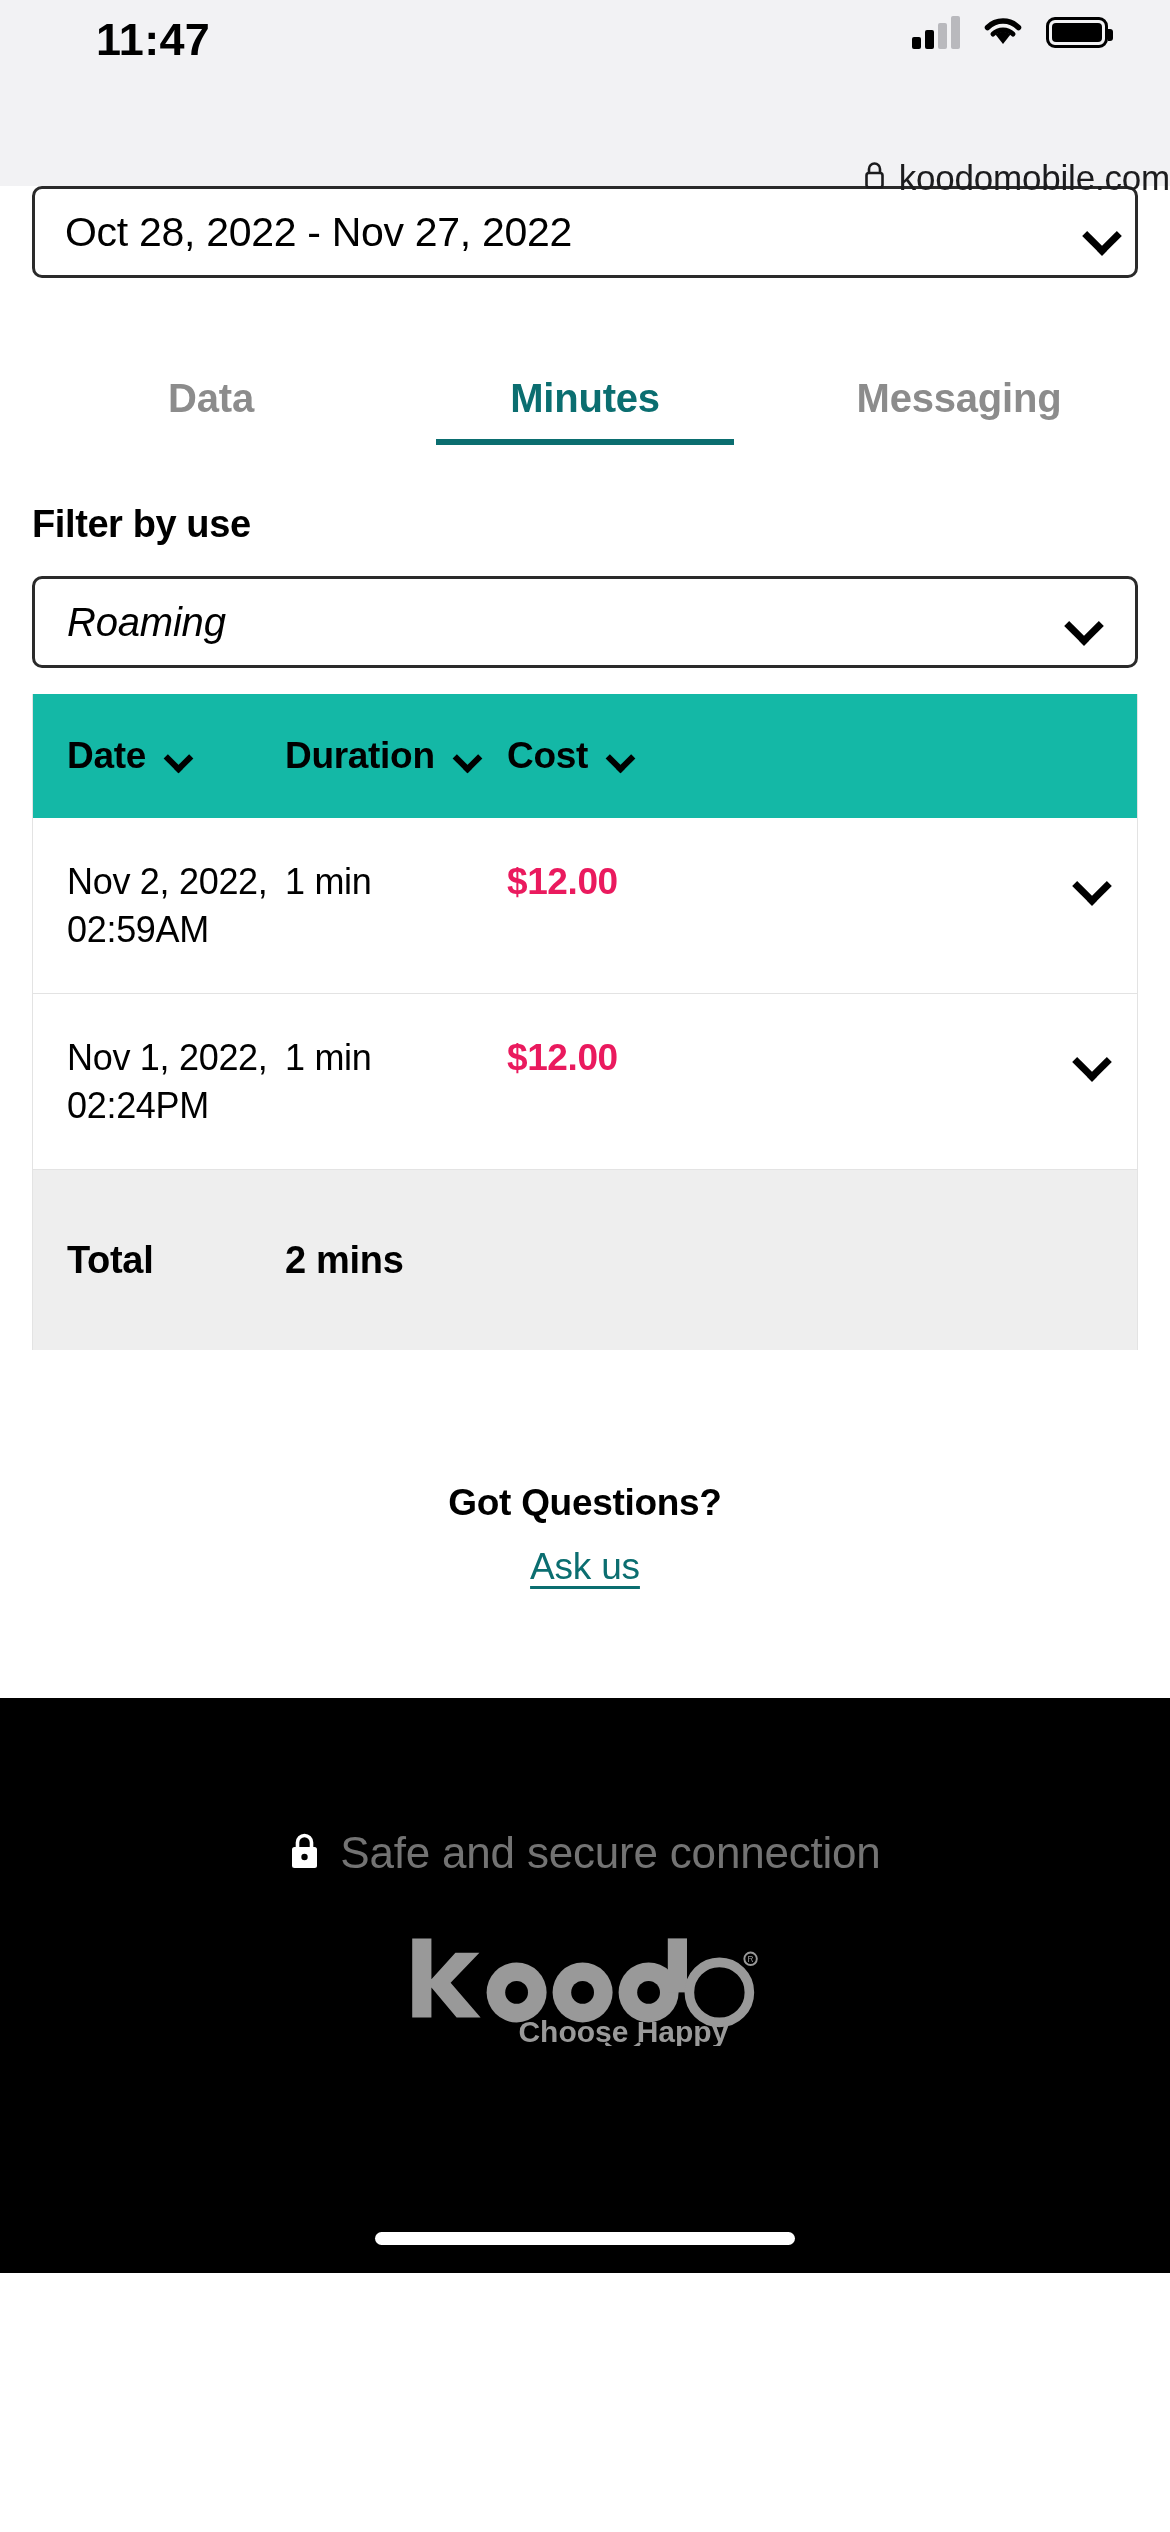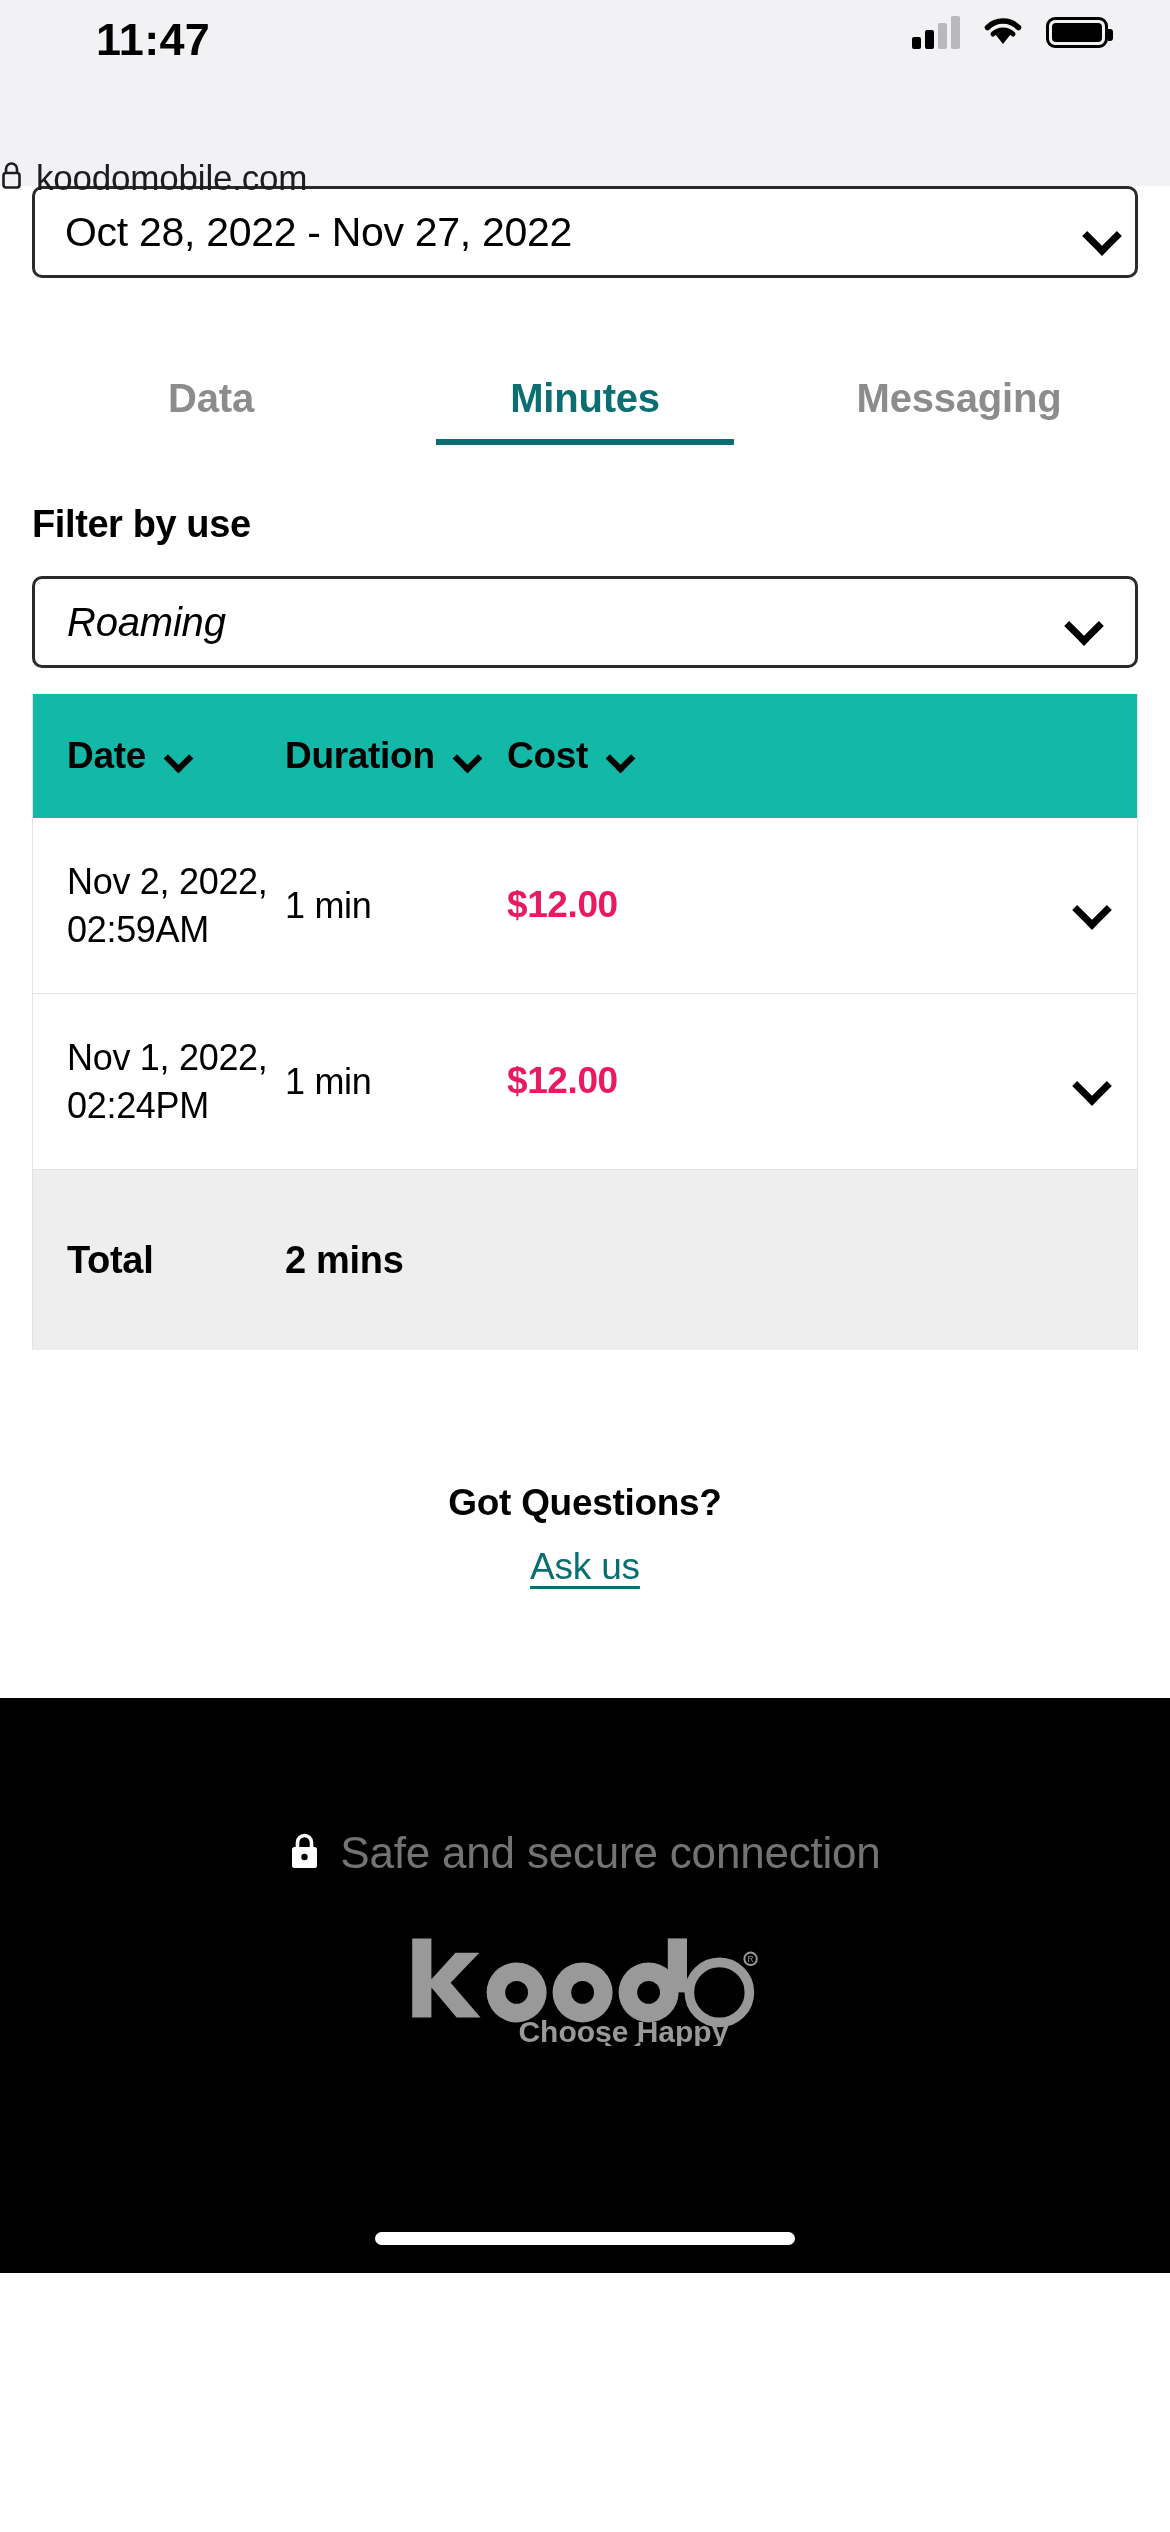--- a/index.html
+++ b/index.html
@@ -50,21 +50,21 @@
     width:5px; height:12px; background:#000; border-radius:0 3px 3px 0;
   }
   .batt b{ display:block; height:100%; width:100%; background:#000; border-radius:4px; }
 
   
   .urlbar{
     background:#f2f2f4;
     height:92px;
     display:flex;
     align-items:center;
-    justify-content:flex-start;
+    justify-content:flex-end;
     gap:13px;
     border-bottom:1px solid #d6d6d8;
   }
   .lock-glyph{ width:23px; height:29px; }
   .url-text{
     font-size:35px;
     color:#1c1c1e;
     letter-spacing:-0.2px;
   }
 
@@ -183,21 +183,21 @@
     font-weight:bold;
     color:#000;
     letter-spacing:-0.3px;
   }
   .col-date{ width:218px; flex:none; }
   .col-dur{ width:222px; flex:none; }
   .col-cost{ flex:1; }
 
   .trow{
     display:flex;
-    align-items:center;
+    align-items:flex-start;
     padding:40px 0 40px 34px;
     border-bottom:1px solid #e3e3e3;
     min-height:138px;
   }
   .cell{
     font-size:36px;
     color:#000;
     line-height:1.32;
     letter-spacing:-0.3px;
   }

